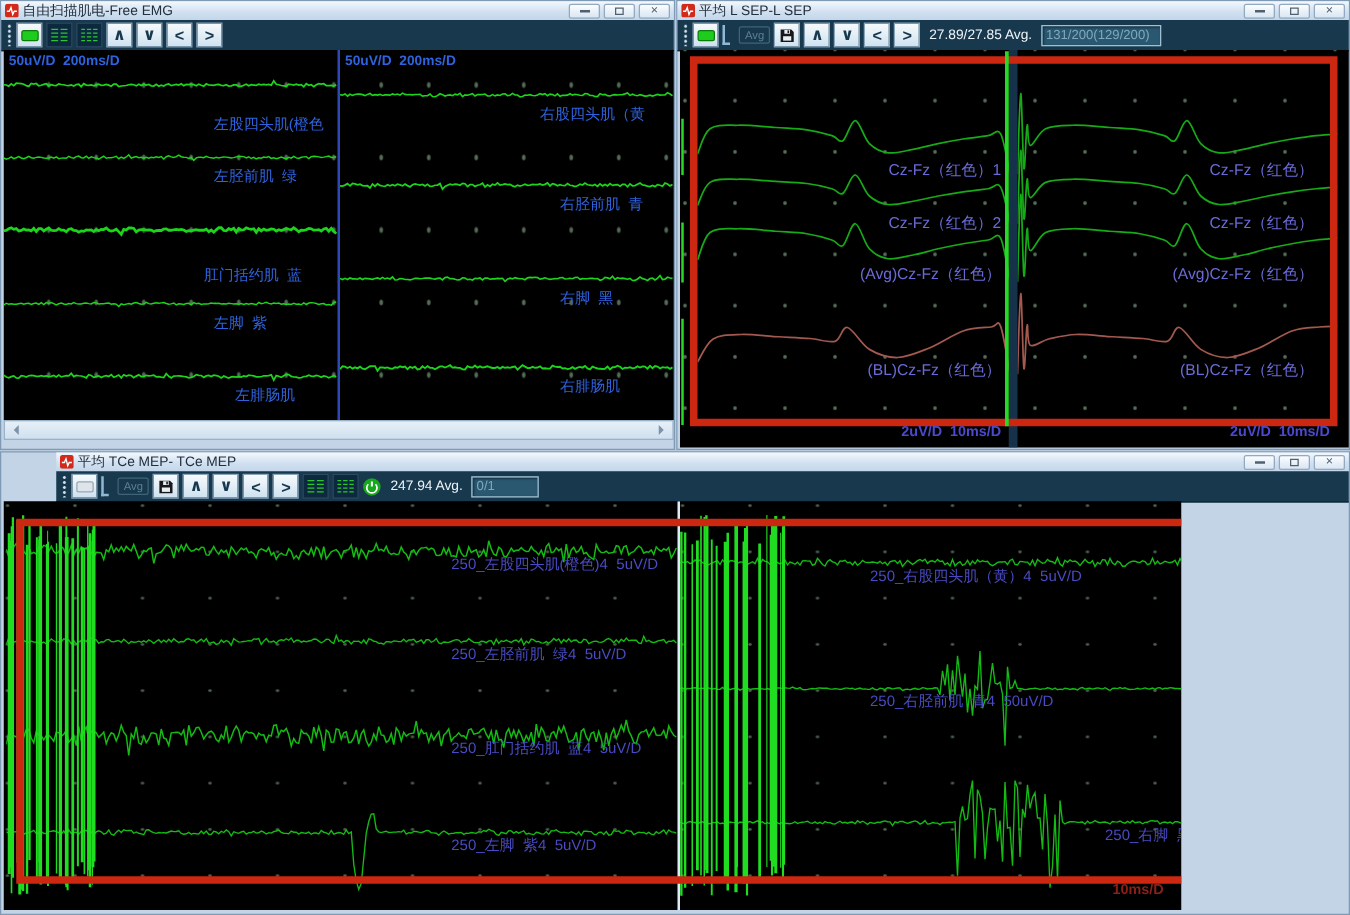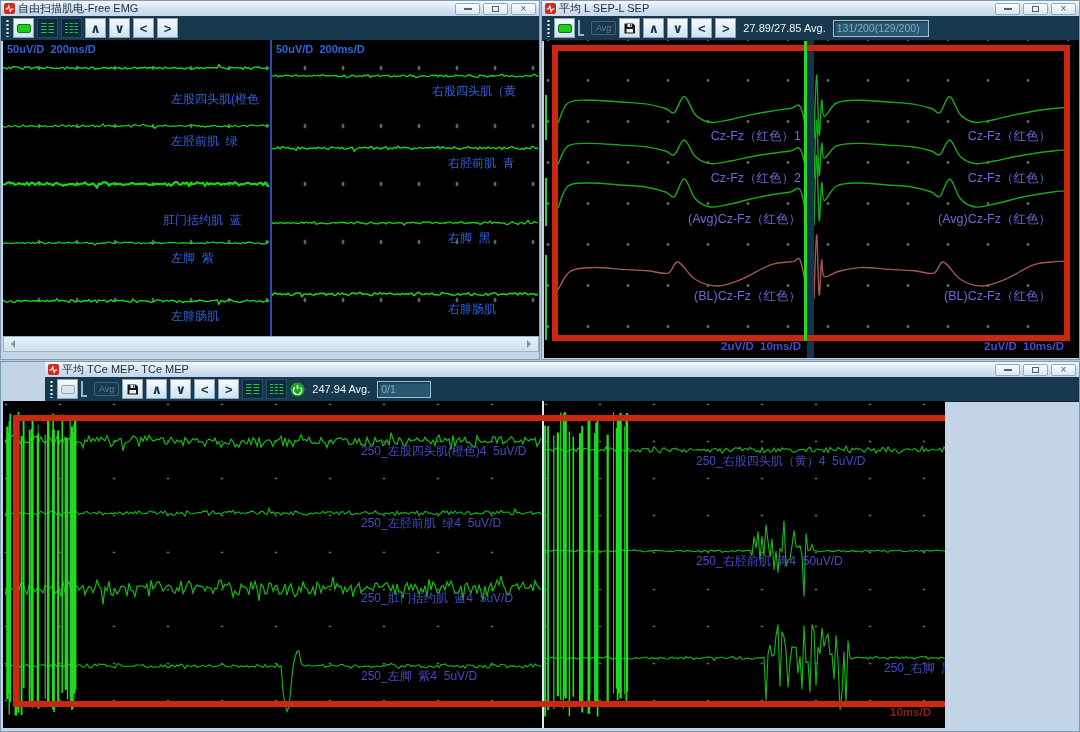--- a/index.html
+++ b/index.html
@@ -122,21 +122,21 @@
             <polyline points="0,27.8 2,28.0 4,28.9 6,27.1 8,28.5 10,26.6 12,26.7 14,26.9 16,27.4 18,28.5 20,29.1 22,26.7 24,27.2 26,26.8 28,28.7 30,28.2 32,27.5 34,27.0 36,28.7 38,27.8 40,28.3 42,28.4 44,27.1 46,27.6 48,27.8 50,28.4 52,28.5 54,28.0 56,28.8 58,27.6 60,27.4 62,29.3 64,26.9 66,28.1 68,28.2 70,27.9 72,28.7 74,27.9 76,27.3 78,28.3 80,28.1 82,27.5 84,28.1 86,29.0 88,27.3 90,27.3 92,29.3 94,28.8 96,28.6 98,28.4 100,27.8 102,27.6 104,27.8 106,28.7 108,27.4 110,28.5 112,27.4 114,28.1 116,27.5 118,28.7 120,28.8 122,27.4 124,29.0 126,28.2 128,28.8 130,27.6 132,27.2 134,28.5 136,28.0 138,27.5 140,28.0 142,27.0 144,28.5 146,27.5 148,27.7 150,27.4 152,27.7 154,28.6 156,27.3 158,28.2 160,29.0 162,27.1 164,28.0 166,28.1 168,28.3 170,27.7 172,27.5 174,28.3 176,28.5 178,27.8 180,28.8 182,28.7 184,27.9 186,27.9 188,29.0 190,29.1 192,28.2 194,27.4 196,28.6 198,27.7 200,28.1 202,28.2 204,27.4 206,27.8 208,27.6 210,27.9 212,27.5 214,28.1 216,24.6 218,27.4 220,27.8 222,28.4 224,28.7 226,29.0 228,27.3 230,27.6 232,28.0 234,27.4 236,28.1 238,27.7 240,29.4 242,27.0 244,28.2 246,27.8 248,29.4 250,27.8 252,26.9 254,27.3 256,27.0 258,28.4 260,28.4 262,28.3 264,28.9 266,27.9" fill="none" stroke="#1dd41d" stroke-width="1.4"></polyline>
             <polyline points="0,86.3 2,87.4 4,86.7 6,85.5 8,86.9 10,86.2 12,85.3 14,86.4 16,87.0 18,86.2 20,85.0 22,86.2 24,86.6 26,85.9 28,85.7 30,85.9 32,86.4 34,86.5 36,86.4 38,85.6 40,86.5 42,85.5 44,86.9 46,86.5 48,86.4 50,86.6 52,85.1 54,86.1 56,86.6 58,85.3 60,84.9 62,86.2 64,86.3 66,84.9 68,86.7 70,85.5 72,86.1 74,86.4 76,87.3 78,86.1 80,85.0 82,86.6 84,86.1 86,86.1 88,85.7 90,85.0 92,87.0 94,85.7 96,86.8 98,85.6 100,83.8 102,86.5 104,85.8 106,85.2 108,86.1 110,85.9 112,86.5 114,85.9 116,86.5 118,85.9 120,86.1 122,85.5 124,85.9 126,85.2 128,87.2 130,85.4 132,84.7 134,85.5 136,85.9 138,85.3 140,84.1 142,85.4 144,85.8 146,85.9 148,86.7 150,86.0 152,88.3 154,86.3 156,85.8 158,85.8 160,86.2 162,85.0 164,85.9 166,86.2 168,86.5 170,85.9 172,86.4 174,85.9 176,85.6 178,85.7 180,86.0 182,86.3 184,86.1 186,85.5 188,85.2 190,85.2 192,85.3 194,86.4 196,85.4 198,86.8 200,85.9 202,87.2 204,86.2 206,86.6 208,85.7 210,85.9 212,85.3 214,86.7 216,86.2 218,86.9 220,86.4 222,85.6 224,86.4 226,87.1 228,85.8 230,86.5 232,85.1 234,86.3 236,86.8 238,85.8 240,85.5 242,85.4 244,86.8 246,85.4 248,85.0 250,85.2 252,85.5 254,85.9 256,85.7 258,85.3 260,84.9 262,86.0 264,85.8 266,85.4" fill="none" stroke="#1dd41d" stroke-width="1.2"></polyline>
             <polyline points="0,144.5 2,144.4 4,143.0 6,142.3 8,143.5 10,142.9 12,144.8 14,144.3 16,143.2 18,144.0 20,143.9 22,144.7 24,142.6 26,145.2 28,142.8 30,142.8 32,144.8 34,143.4 36,142.4 38,144.2 40,144.5 42,144.4 44,142.9 46,144.1 48,144.1 50,145.4 52,143.4 54,143.0 56,144.4 58,144.5 60,145.8 62,144.7 64,145.1 66,144.0 68,144.1 70,143.9 72,145.2 74,143.6 76,144.6 78,143.5 80,143.6 82,142.3 84,144.2 86,144.8 88,144.4 90,143.4 92,145.3 94,147.5 96,143.5 98,144.0 100,142.4 102,142.4 104,142.8 106,145.5 108,144.1 110,143.6 112,143.6 114,144.1 116,143.9 118,144.1 120,145.2 122,144.5 124,144.4 126,144.4 128,143.2 130,143.1 132,144.2 134,144.2 136,143.8 138,143.6 140,143.9 142,143.5 144,144.0 146,145.2 148,144.5 150,144.6 152,144.1 154,143.7 156,144.2 158,144.2 160,144.2 162,143.3 164,145.4 166,144.0 168,145.8 170,143.9 172,142.2 174,142.2 176,144.4 178,144.6 180,142.9 182,143.8 184,142.7 186,145.7 188,142.8 190,144.0 192,143.8 194,142.3 196,143.0 198,143.4 200,143.0 202,145.9 204,143.0 206,144.7 208,143.2 210,144.2 212,143.9 214,143.1 216,143.4 218,144.9 220,143.8 222,144.4 224,143.7 226,142.8 228,143.4 230,143.8 232,142.2 234,143.6 236,145.4 238,144.2 240,144.3 242,143.8 244,142.8 246,143.0 248,144.1 250,144.0 252,143.7 254,144.8 256,143.2 258,142.7 260,145.0 262,142.7 264,145.0 266,146.9" fill="none" stroke="#1dd41d" stroke-width="2.2"></polyline>
             <polyline points="0,204.1 2,202.6 4,203.4 6,203.0 8,203.4 10,203.4 12,203.0 14,202.6 16,203.4 18,202.8 20,202.6 22,203.5 24,202.8 26,202.5 28,203.5 30,202.2 32,203.7 34,202.1 36,202.8 38,202.0 40,202.9 42,203.9 44,203.0 46,202.4 48,203.2 50,203.5 52,202.9 54,203.1 56,202.0 58,202.9 60,203.2 62,203.2 64,202.6 66,202.4 68,202.9 70,203.2 72,202.1 74,202.3 76,203.1 78,203.0 80,203.0 82,202.6 84,202.5 86,203.4 88,203.1 90,203.3 92,205.2 94,203.1 96,203.7 98,203.3 100,202.9 102,203.4 104,202.4 106,202.0 108,202.8 110,203.3 112,203.1 114,201.9 116,202.9 118,203.1 120,202.6 122,202.2 124,202.6 126,202.3 128,202.1 130,202.8 132,203.3 134,203.1 136,202.4 138,203.9 140,203.0 142,203.2 144,203.5 146,202.8 148,202.7 150,203.9 152,202.1 154,203.0 156,202.6 158,203.5 160,203.1 162,203.1 164,203.0 166,202.4 168,202.7 170,202.7 172,202.6 174,203.2 176,203.0 178,203.2 180,202.7 182,202.9 184,203.2 186,203.0 188,203.4 190,202.9 192,203.5 194,202.8 196,203.3 198,202.8 200,203.2 202,203.8 204,202.0 206,202.9 208,202.5 210,201.9 212,202.7 214,203.2 216,202.4 218,202.7 220,202.4 222,203.4 224,203.0 226,203.5 228,203.3 230,203.5 232,202.7 234,203.4 236,203.2 238,203.8 240,202.3 242,203.6 244,202.4 246,202.2 248,202.3 250,202.8 252,203.5 254,203.0 256,202.8 258,203.9 260,203.6 262,204.1 264,202.2 266,201.6" fill="none" stroke="#1dd41d" stroke-width="1.2"></polyline>
             <polyline points="0,260.1 2,261.6 4,262.3 6,261.3 8,260.7 10,262.4 12,262.5 14,260.6 16,260.8 18,261.7 20,260.6 22,260.4 24,260.5 26,261.1 28,261.1 30,260.6 32,261.0 34,260.8 36,261.2 38,261.1 40,260.4 42,261.6 44,260.1 46,261.5 48,261.0 50,260.5 52,260.7 54,258.7 56,261.3 58,260.3 60,260.6 62,260.8 64,261.4 66,262.3 68,259.8 70,260.4 72,261.9 74,261.3 76,260.7 78,262.0 80,261.0 82,260.5 84,261.2 86,259.7 88,261.8 90,261.0 92,260.0 94,262.3 96,259.8 98,260.8 100,260.1 102,260.4 104,262.2 106,260.9 108,259.9 110,261.2 112,261.1 114,260.3 116,260.6 118,260.5 120,260.2 122,261.4 124,261.3 126,261.7 128,262.0 130,259.0 132,261.1 134,262.3 136,260.9 138,260.8 140,260.7 142,260.9 144,261.2 146,261.5 148,262.3 150,261.9 152,261.2 154,259.7 156,260.3 158,260.4 160,261.9 162,260.7 164,260.4 166,261.3 168,260.2 170,260.5 172,261.0 174,262.3 176,260.8 178,261.7 180,262.4 182,261.5 184,261.4 186,261.7 188,261.3 190,261.6 192,260.8 194,261.3 196,260.1 198,260.4 200,260.7 202,261.5 204,261.5 206,261.4 208,260.6 210,260.6 212,260.5 214,259.9 216,264.1 218,260.5 220,261.0 222,261.9 224,260.6 226,259.5 228,259.7 230,261.1 232,261.6 234,261.7 236,262.3 238,262.2 240,261.2 242,261.1 244,260.1 246,260.9 248,261.0 250,260.4 252,260.8 254,261.8 256,260.7 258,261.2 260,262.2 262,261.4 264,260.5 266,261.5" fill="none" stroke="#1dd41d" stroke-width="1.4"></polyline>
           </svg>
           <div class="chlabel" style="color: rgb(47, 99, 221); left: 168px; top: 35px; margin-top: 16px;">左股四头肌(橙色</div>
           <div class="chlabel" style="color: rgb(47, 99, 221); left: 168px; top: 93px;">左胫前肌  绿</div>
           <div class="chlabel" style="color: rgb(47, 99, 221); left: 160px; top: 151px; margin-top: 21px;">肛门括约肌  蓝</div>
           <div class="chlabel" style="color: rgb(47, 99, 221); left: 168px; top: 210px;">左脚  紫</div>
-          <div class="chlabel" style="color: rgb(47, 99, 221); left: 168px; top: 268px;">左腓肠肌</div>
+          <div class="chlabel" style="color: rgb(47, 99, 221); left: 185px; top: 268px;">左腓肠肌</div>
         </div>
         <div class="wavecol" style="left: 269px; width: 267px; height: 296px;">
           <div class="colhdr" style="color: rgb(47, 99, 221);">50uV/D  200ms/D</div>
           <svg width="267" height="296" style="position: absolute; left: 0px; top: 0px; overflow: visible; z-index: 2;">
             <polyline points="0,35.8 2,36.1 4,35.1 6,36.9 8,35.4 10,36.3 12,35.6 14,35.2 16,35.3 18,35.7 20,36.5 22,35.5 24,34.8 26,36.3 28,35.7 30,36.1 32,35.5 34,36.4 36,35.9 38,35.9 40,36.1 42,35.1 44,35.8 46,35.2 48,36.1 50,34.5 52,35.5 54,35.8 56,35.7 58,35.9 60,35.6 62,35.6 64,35.5 66,36.9 68,36.6 70,36.5 72,35.2 74,37.2 76,37.4 78,36.5 80,35.0 82,35.7 84,36.8 86,36.2 88,35.9 90,36.5 92,35.3 94,35.9 96,34.6 98,37.3 100,35.9 102,36.2 104,35.6 106,34.9 108,36.8 110,35.6 112,35.7 114,35.6 116,35.2 118,36.8 120,36.8 122,35.7 124,36.7 126,35.9 128,36.4 130,35.2 132,35.1 134,36.6 136,36.2 138,34.7 140,36.0 142,36.0 144,37.5 146,37.2 148,36.0 150,36.2 152,35.7 154,36.4 156,36.6 158,36.0 160,34.9 162,35.7 164,34.9 166,36.6 168,35.3 170,35.7 172,36.7 174,35.1 176,37.0 178,36.2 180,36.3 182,36.1 184,35.0 186,36.1 188,35.4 190,35.8 192,36.2 194,36.4 196,34.8 198,35.0 200,36.3 202,36.4 204,37.2 206,37.3 208,34.9 210,35.8 212,35.5 214,36.5 216,36.8 218,36.0 220,35.7 222,36.0 224,35.8 226,35.7 228,35.1 230,34.3 232,36.3 234,35.4 236,36.2 238,36.6 240,35.7 242,36.3 244,36.9 246,36.7 248,36.1 250,36.9 252,36.2 254,35.5 256,36.1 258,36.0 260,35.9 262,34.1 264,35.2 266,36.6" fill="none" stroke="#1dd41d" stroke-width="1.3"></polyline>
             <polyline points="0,108.6 2,108.9 4,108.1 6,106.9 8,108.7 10,106.8 12,107.1 14,107.9 16,107.3 18,108.5 20,108.7 22,108.6 24,110.4 26,107.2 28,109.0 30,107.1 32,108.3 34,108.8 36,109.1 38,107.8 40,108.6 42,107.8 44,108.6 46,107.3 48,107.9 50,108.7 52,107.3 54,108.5 56,109.5 58,107.8 60,107.1 62,107.6 64,108.1 66,107.6 68,108.7 70,107.4 72,109.1 74,109.0 76,108.2 78,108.1 80,106.9 82,111.3 84,109.2 86,108.2 88,107.4 90,107.9 92,107.3 94,107.5 96,108.2 98,106.7 100,107.0 102,109.3 104,107.7 106,107.7 108,109.1 110,108.2 112,107.8 114,106.6 116,109.5 118,107.8 120,109.2 122,107.4 124,108.1 126,106.3 128,108.1 130,107.7 132,107.2 134,107.7 136,107.6 138,108.7 140,109.4 142,108.1 144,108.8 146,108.2 148,107.3 150,108.3 152,108.1 154,107.6 156,107.7 158,107.7 160,107.1 162,108.0 164,107.5 166,106.3 168,108.7 170,106.9 172,107.5 174,108.6 176,107.8 178,108.4 180,108.5 182,106.8 184,108.2 186,108.5 188,109.2 190,108.6 192,107.4 194,108.0 196,106.5 198,107.8 200,108.1 202,108.4 204,107.6 206,109.1 208,107.1 210,108.7 212,107.6 214,108.7 216,106.9 218,108.3 220,107.9 222,107.7 224,109.0 226,107.4 228,107.4 230,109.4 232,107.1 234,108.6 236,108.5 238,107.4 240,106.5 242,107.9 244,108.3 246,108.9 248,109.3 250,108.3 252,109.3 254,107.7 256,108.2 258,109.0 260,106.4 262,107.2 264,108.7 266,107.6" fill="none" stroke="#1dd41d" stroke-width="1.4"></polyline>
             <polyline points="0,182.7 2,183.6 4,182.7 6,183.6 8,182.3 10,183.1 12,183.0 14,183.4 16,182.4 18,183.6 20,182.7 22,182.9 24,183.1 26,183.5 28,182.8 30,182.3 32,183.2 34,181.9 36,183.1 38,182.4 40,183.2 42,181.6 44,184.0 46,183.8 48,182.8 50,183.0 52,183.6 54,183.6 56,183.9 58,183.4 60,182.6 62,182.7 64,183.0 66,182.8 68,182.4 70,182.5 72,182.5 74,183.0 76,183.3 78,182.7 80,182.4 82,183.9 84,182.1 86,181.7 88,183.0 90,182.9 92,183.4 94,184.0 96,183.7 98,182.2 100,182.4 102,183.7 104,183.4 106,184.0 108,182.6 110,182.9 112,182.4 114,184.0 116,182.5 118,182.5 120,183.4 122,183.1 124,183.1 126,182.7 128,182.9 130,182.6 132,185.0 134,183.3 136,182.5 138,183.1 140,182.1 142,182.7 144,183.0 146,183.0 148,183.8 150,182.3 152,181.9 154,182.1 156,181.8 158,182.1 160,183.4 162,182.9 164,182.2 166,183.0 168,183.5 170,183.2 172,182.9 174,183.0 176,182.2 178,182.1 180,183.2 182,183.0 184,182.6 186,183.0 188,182.0 190,181.8 192,183.5 194,182.9 196,183.0 198,183.0 200,182.6 202,182.7 204,183.0 206,182.9 208,184.2 210,183.6 212,181.9 214,182.3 216,183.1 218,181.0 220,183.6 222,182.2 224,182.8 226,182.5 228,182.9 230,183.4 232,182.7 234,184.4 236,184.3 238,183.2 240,181.6 242,182.9 244,183.4 246,184.4 248,182.8 250,182.4 252,184.0 254,182.7 256,180.4 258,183.6 260,183.3 262,181.8 264,182.4 266,182.7" fill="none" stroke="#1dd41d" stroke-width="1.3"></polyline>
             <polyline points="0,255.4 2,253.0 4,253.3 6,254.4 8,253.4 10,254.9 12,253.9 14,254.7 16,253.3 18,255.0 20,255.4 22,254.2 24,253.0 26,252.9 28,252.9 30,256.6 32,254.0 34,253.9 36,254.4 38,253.9 40,254.8 42,255.1 44,253.8 46,254.2 48,253.1 50,253.8 52,253.2 54,255.4 56,253.5 58,254.3 60,253.4 62,255.5 64,255.1 66,253.0 68,254.5 70,252.9 72,254.3 74,254.3 76,255.4 78,254.3 80,253.1 82,253.1 84,254.0 86,253.2 88,252.2 90,254.1 92,253.8 94,254.3 96,254.3 98,255.5 100,255.6 102,253.0 104,253.8 106,254.1 108,252.4 110,254.1 112,253.1 114,254.1 116,253.6 118,253.0 120,253.8 122,254.4 124,254.4 126,253.7 128,254.9 130,253.5 132,254.3 134,253.8 136,254.3 138,253.6 140,253.2 142,255.7 144,253.9 146,252.2 148,253.3 150,254.5 152,254.4 154,253.5 156,254.3 158,254.0 160,253.1 162,254.8 164,254.6 166,254.9 168,254.8 170,252.5 172,253.3 174,253.6 176,253.4 178,254.8 180,254.5 182,255.3 184,254.9 186,253.7 188,255.1 190,254.1 192,253.5 194,254.1 196,252.7 198,254.8 200,255.5 202,253.3 204,254.1 206,254.8 208,255.0 210,255.2 212,255.0 214,253.2 216,255.5 218,253.8 220,253.7 222,252.6 224,253.4 226,255.2 228,254.2 230,254.3 232,253.8 234,254.7 236,254.3 238,253.1 240,254.0 242,253.1 244,253.3 246,254.9 248,252.7 250,254.6 252,252.8 254,253.2 256,254.8 258,253.7 260,254.1 262,253.8 264,255.1 266,253.9" fill="none" stroke="#1dd41d" stroke-width="1.5"></polyline>
           </svg>
           <div class="chlabel" style="color: rgb(47, 99, 221); left: 160px; top: 43px;">右股四头肌（黄</div>

